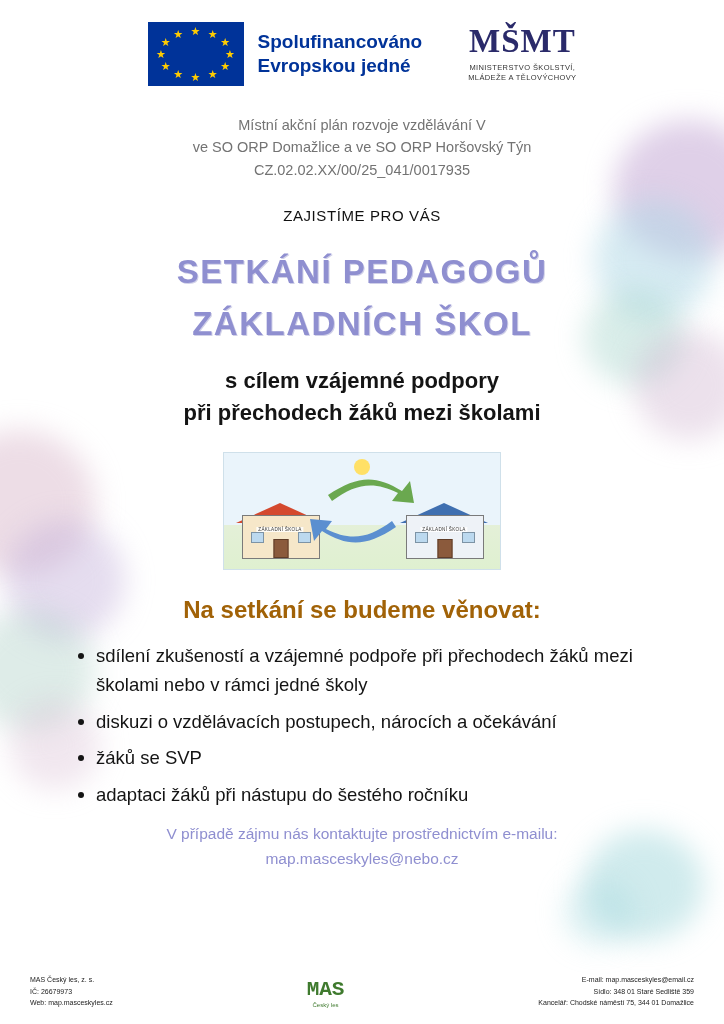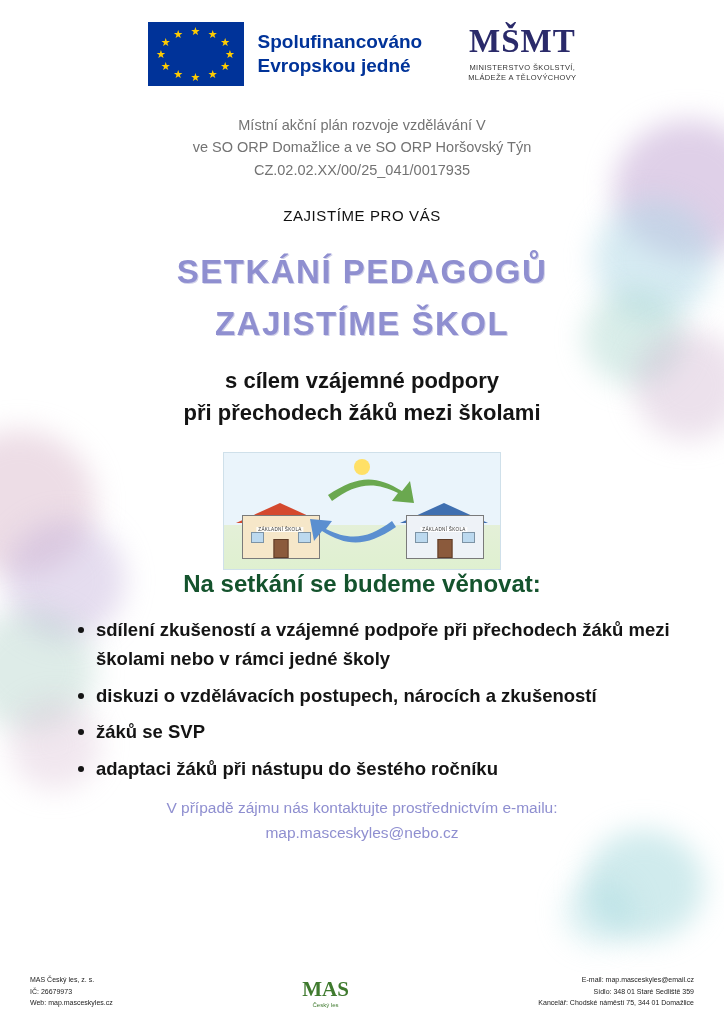--- a/index.html
+++ b/index.html
@@ -166,37 +166,37 @@
   }
   .sch-door {
     position: absolute; bottom: 0; left: 50%; transform: translateX(-50%);
     width: 13px; height: 17px; background: #8b5a3c; border: 1px solid #5f3d28;
   }
   .ill-arrows { position: absolute; inset: 0; }
 
   
   .agenda-head {
     text-align: center;
+    margin-top: 26px;
     font-size: 24px;
     font-weight: bold;
-    color: #14532d;
+    color: #a16207;
   }
   .bullets {
     margin: 18px 0 0 0;
     padding: 0 46px 0 78px;
     list-style: none;
     font-size: 18.5px;
     line-height: 1.55;
     color: #141414;
   }
   .bullets li {
     position: relative;
     margin-bottom: 8px;
     padding-left: 18px;
-    font-weight: bold;
   }
   .bullets li::before {
     content: "";
     position: absolute;
     left: 0; top: 11px;
     width: 6px; height: 6px;
     background: #141414;
     border-radius: 50%;
   }
 
@@ -215,21 +215,21 @@
     left: 0; right: 0; bottom: 0;
     padding: 0 30px 16px 30px;
     display: flex;
     align-items: flex-end;
     justify-content: space-between;
   }
   .footer-left  { font-size: 7px; line-height: 1.6; color: #222; }
   .footer-right { font-size: 7px; line-height: 1.6; color: #222; text-align: right; }
   .footer-logo  { text-align: center; }
   .footer-logo-mark {
-    font-family: Liberation Serif, serif;
+    font-family: Liberation Mono, monospace;
     font-size: 21px;
     font-weight: bold;
     color: #3f7a2e;
     line-height: 1;
   }
   .footer-logo-sub { font-size: 6px; color: #3f7a2e; margin-top: 2px; }
 </style>
 </head>
 <body>
 
@@ -280,21 +280,21 @@
   <div class="project">
     <div>Místní akční plán rozvoje vzdělávání V</div>
     <div>ve SO ORP Domažlice a ve SO ORP Horšovský Týn</div>
     <div>CZ.02.02.XX/00/25_041/0017935</div>
   </div>
 
   <div class="zajistime">ZAJISTÍME PRO VÁS</div>
 
   <div class="main-title">
     <div>SETKÁNÍ PEDAGOGŮ</div>
-    <div>ZAJISTÍME ŠKOL</div>
+    <div>ZÁKLADNÍCH ŠKOL</div>
   </div>
 
   <div class="subtitle">
     <div>s cílem vzájemné podpory</div>
     <div>při přechodech žáků mezi školami</div>
   </div>
 
   <div class="illustration-wrap">
     <div class="illustration">
       <div class="ill-sky-sun"></div>
@@ -323,21 +323,21 @@
         <path d="M104 42 C 134 22, 152 22, 178 38 L 186 28 L 190 50 L 168 48 L 174 40 C 150 28, 132 30, 108 48 Z" fill="#6aa84f"></path>
         <path d="M172 74 C 142 94, 124 94, 98 78 L 90 88 L 86 66 L 108 68 L 102 76 C 126 88, 144 86, 168 68 Z" fill="#5b8fd0"></path>
       </svg>
     </div>
   </div>
 
   <div class="agenda-head">Na setkání se budeme věnovat:</div>
 
   <ul class="bullets">
     <li>sdílení zkušeností a vzájemné podpoře při přechodech žáků mezi školami nebo v rámci jedné školy</li>
-    <li>diskuzi o vzdělávacích postupech, nárocích a zkušeností</li>
+    <li>diskuzi o vzdělávacích postupech, nárocích a očekávání</li>
     <li>žáků se SVP</li>
     <li>adaptaci žáků při nástupu do šestého ročníku</li>
   </ul>
 
   <div class="contact">
     <div>V případě zájmu nás kontaktujte prostřednictvím e-mailu:</div>
     <div>map.masceskyles@nebo.cz</div>
   </div>
 </div>
 

